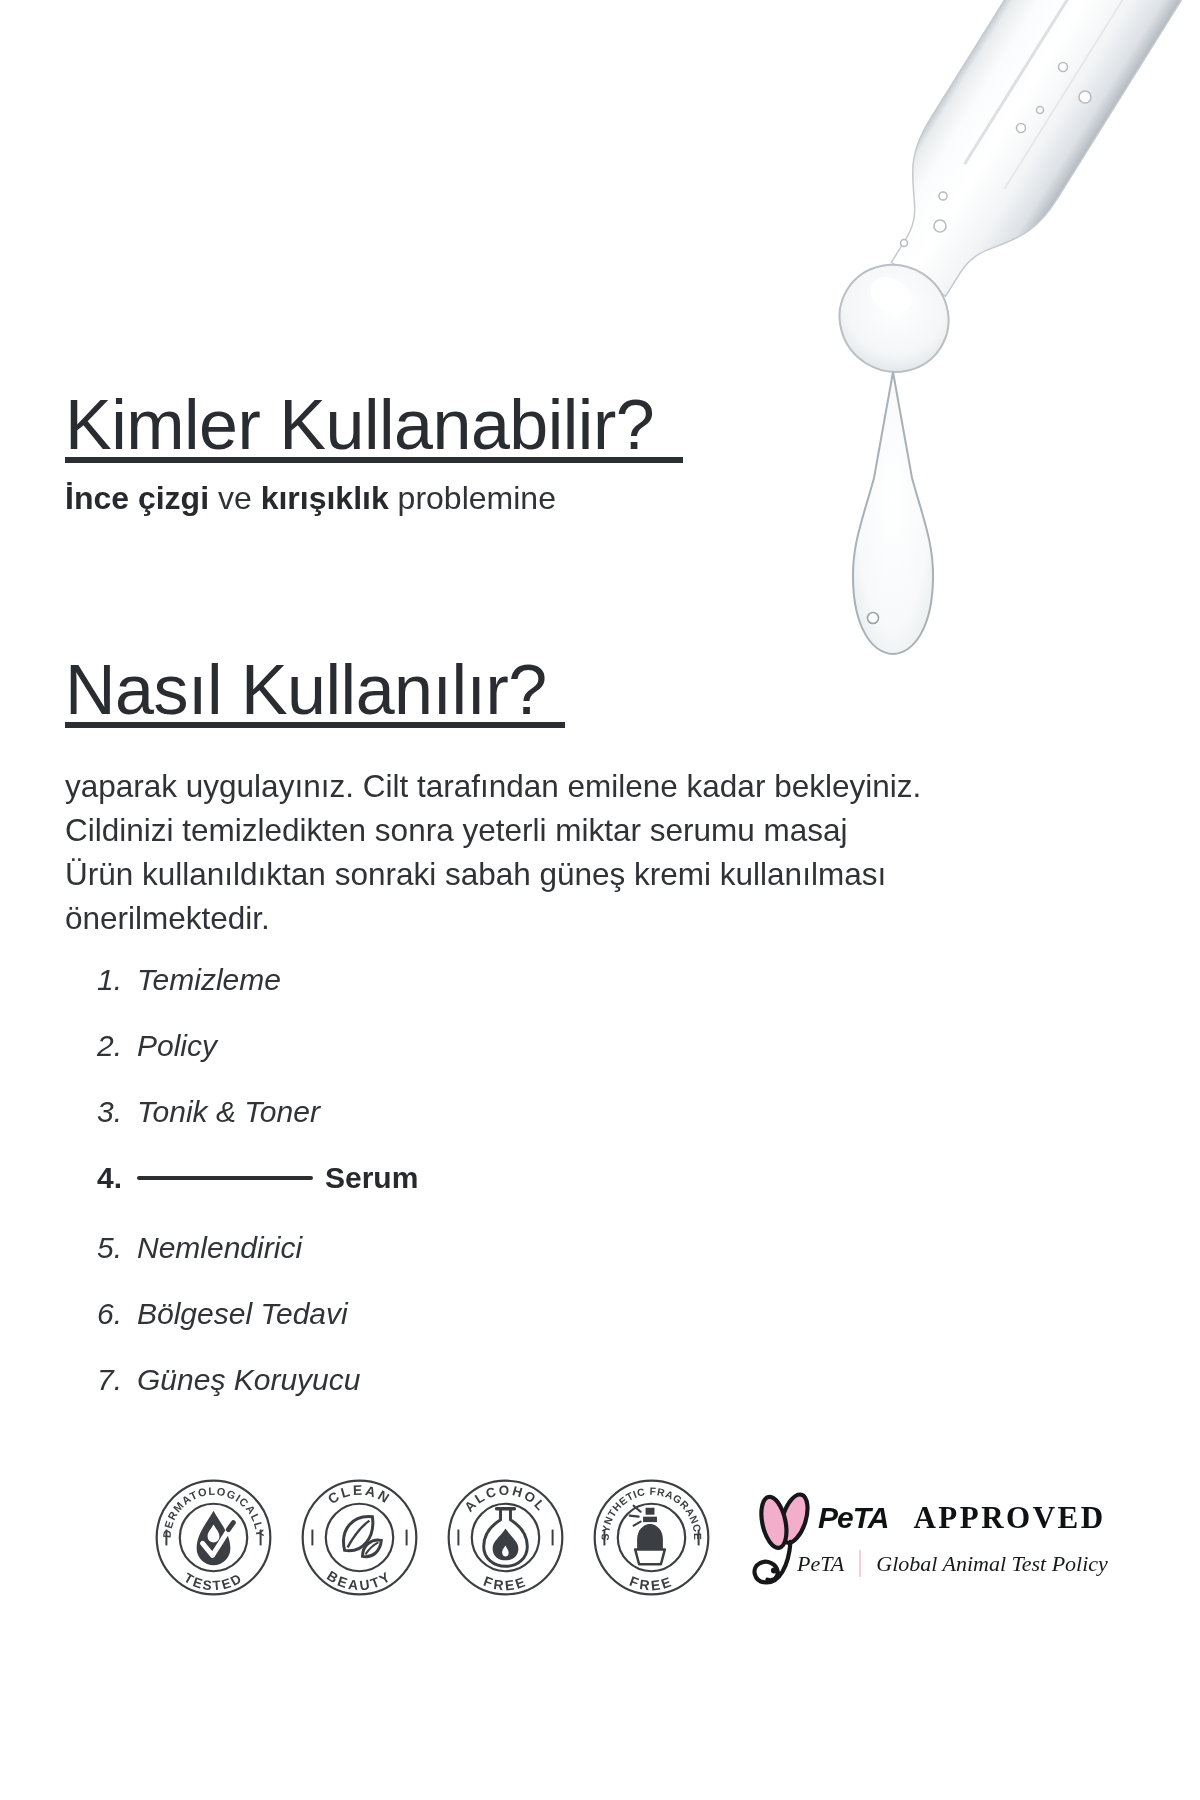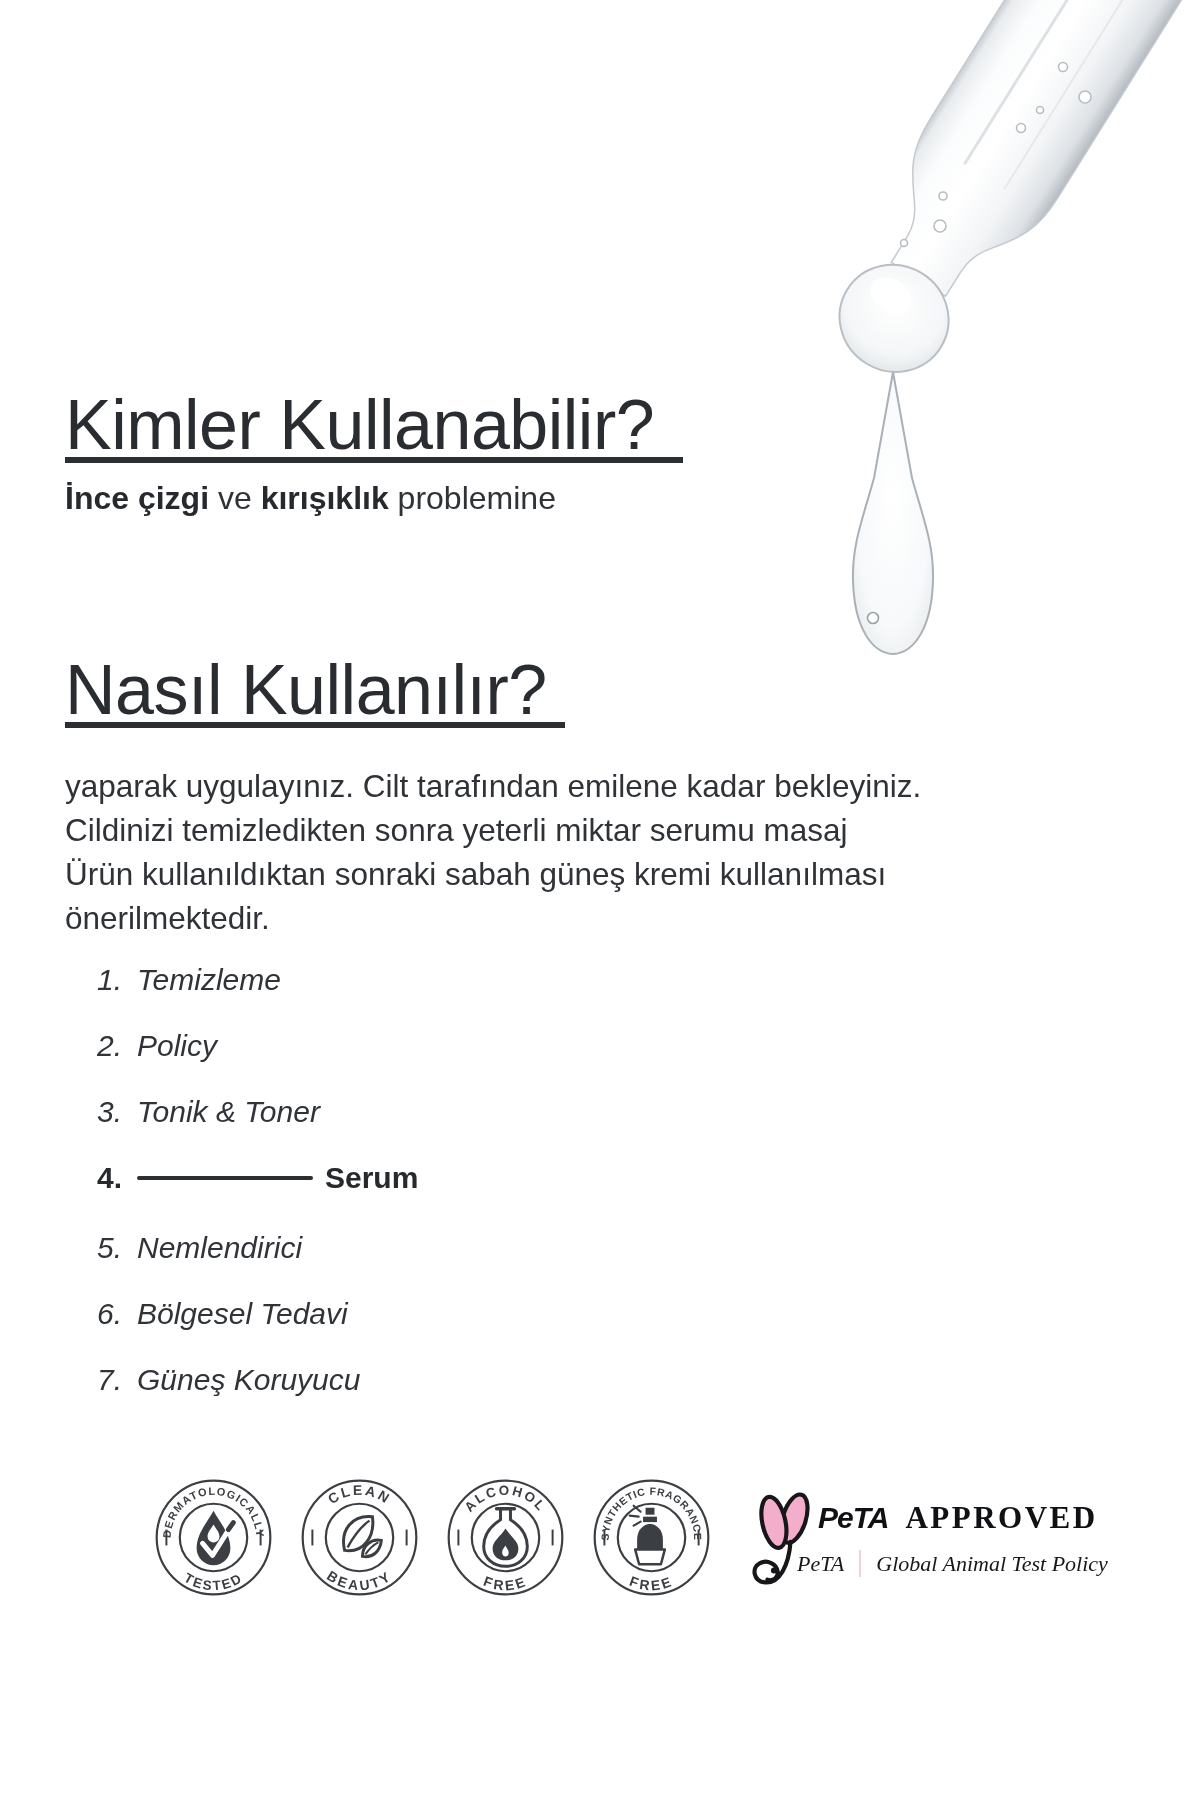--- a/index.html
+++ b/index.html
@@ -43,21 +43,21 @@
   .b1 .arc-top{font-size:14px;letter-spacing:2.4px;}
   .b2 .arc-top{font-size:13.5px;letter-spacing:2.2px;}
   .b3 .arc-top{font-size:10.5px;letter-spacing:0.6px;}
   .arc-bottom{font-size:14px;letter-spacing:2.6px;}
   .b0 .arc-bottom{font-size:13.5px;letter-spacing:2px;}
   
   .peta{position:absolute;left:748px;top:1480px;width:360px;height:125px;}
   .peta-bunny{position:absolute;left:0px;top:8px;width:74px;height:102px;}
   .peta-brandrow{position:absolute;left:70px;top:20px;display:flex;align-items:baseline;color:#101114;white-space:nowrap;}
   .peta-brand{font-size:30px;font-weight:700;font-style:italic;font-family:"Liberation Sans",sans-serif;letter-spacing:-1px;}
-  .peta-approved{font-size:31px;font-family:"Liberation Serif",serif;font-weight:700;letter-spacing:2.5px;margin-left:17px;}
+  .peta-approved{font-size:31px;font-family:"Liberation Serif",serif;font-weight:700;letter-spacing:2.5px;margin-left:25px;}
   .peta-sub{
     position:absolute;left:49px;top:70px;display:flex;align-items:center;
     font-family:"Liberation Serif",serif;font-style:italic;font-size:22px;color:#17181a;white-space:nowrap;
   }
   .peta-divider{width:2px;height:27px;background:#f3cfdf;margin:0 15px;}
   
   .pipette-wrap{position:absolute;left:640px;top:0;width:560px;height:700px;}
 </style>
 </head>
 <body>

